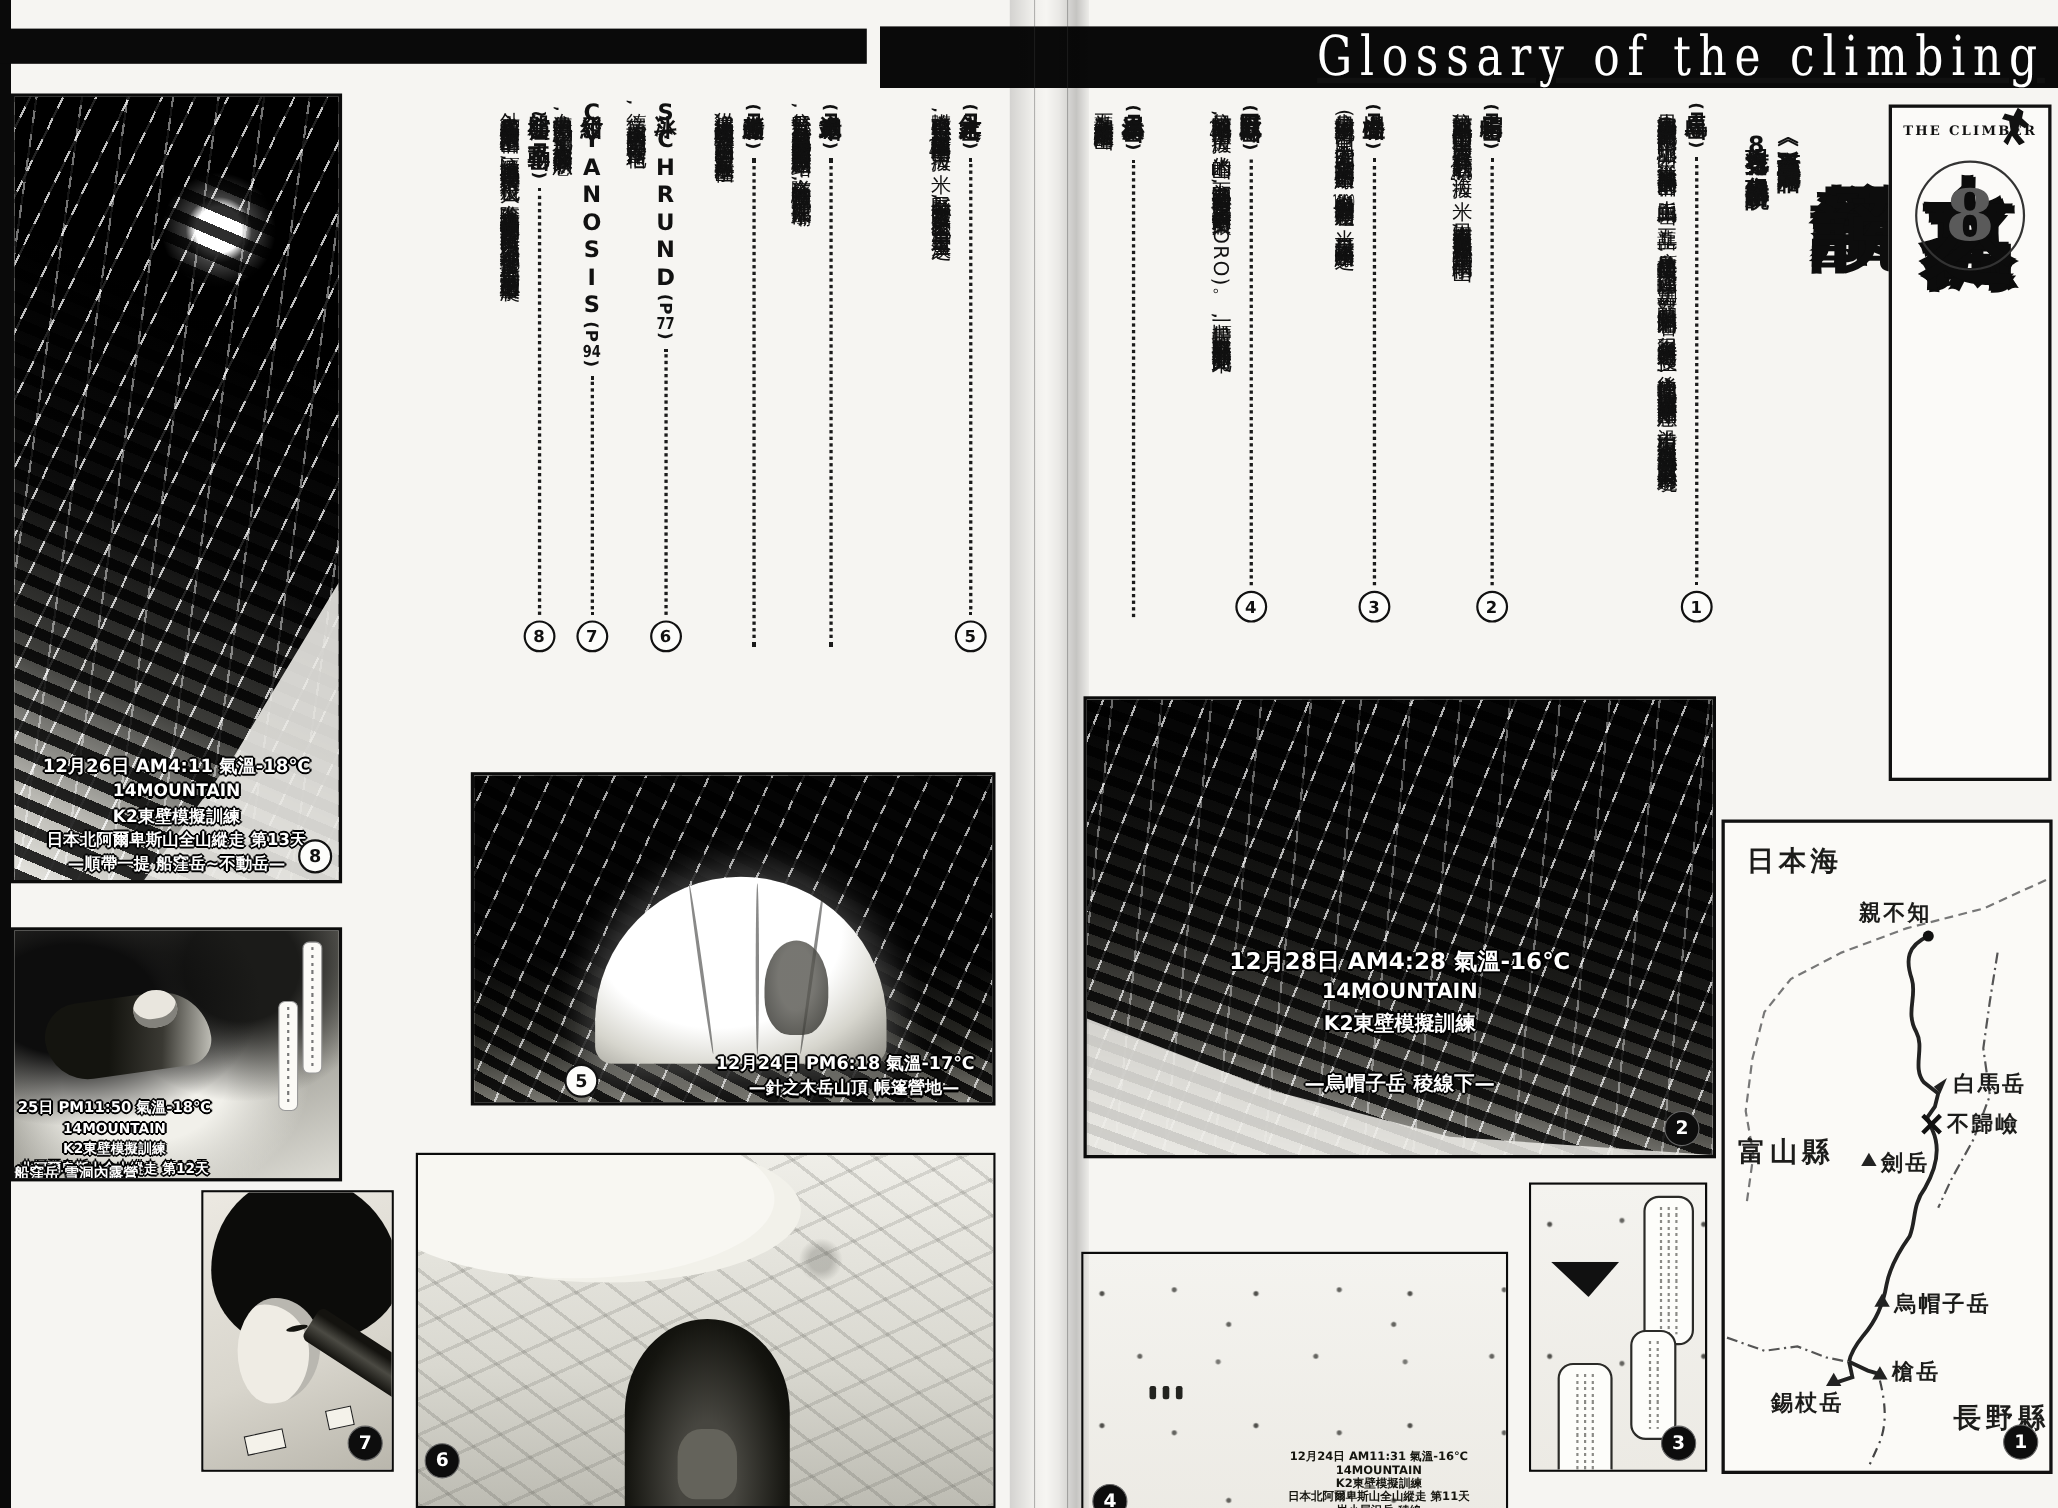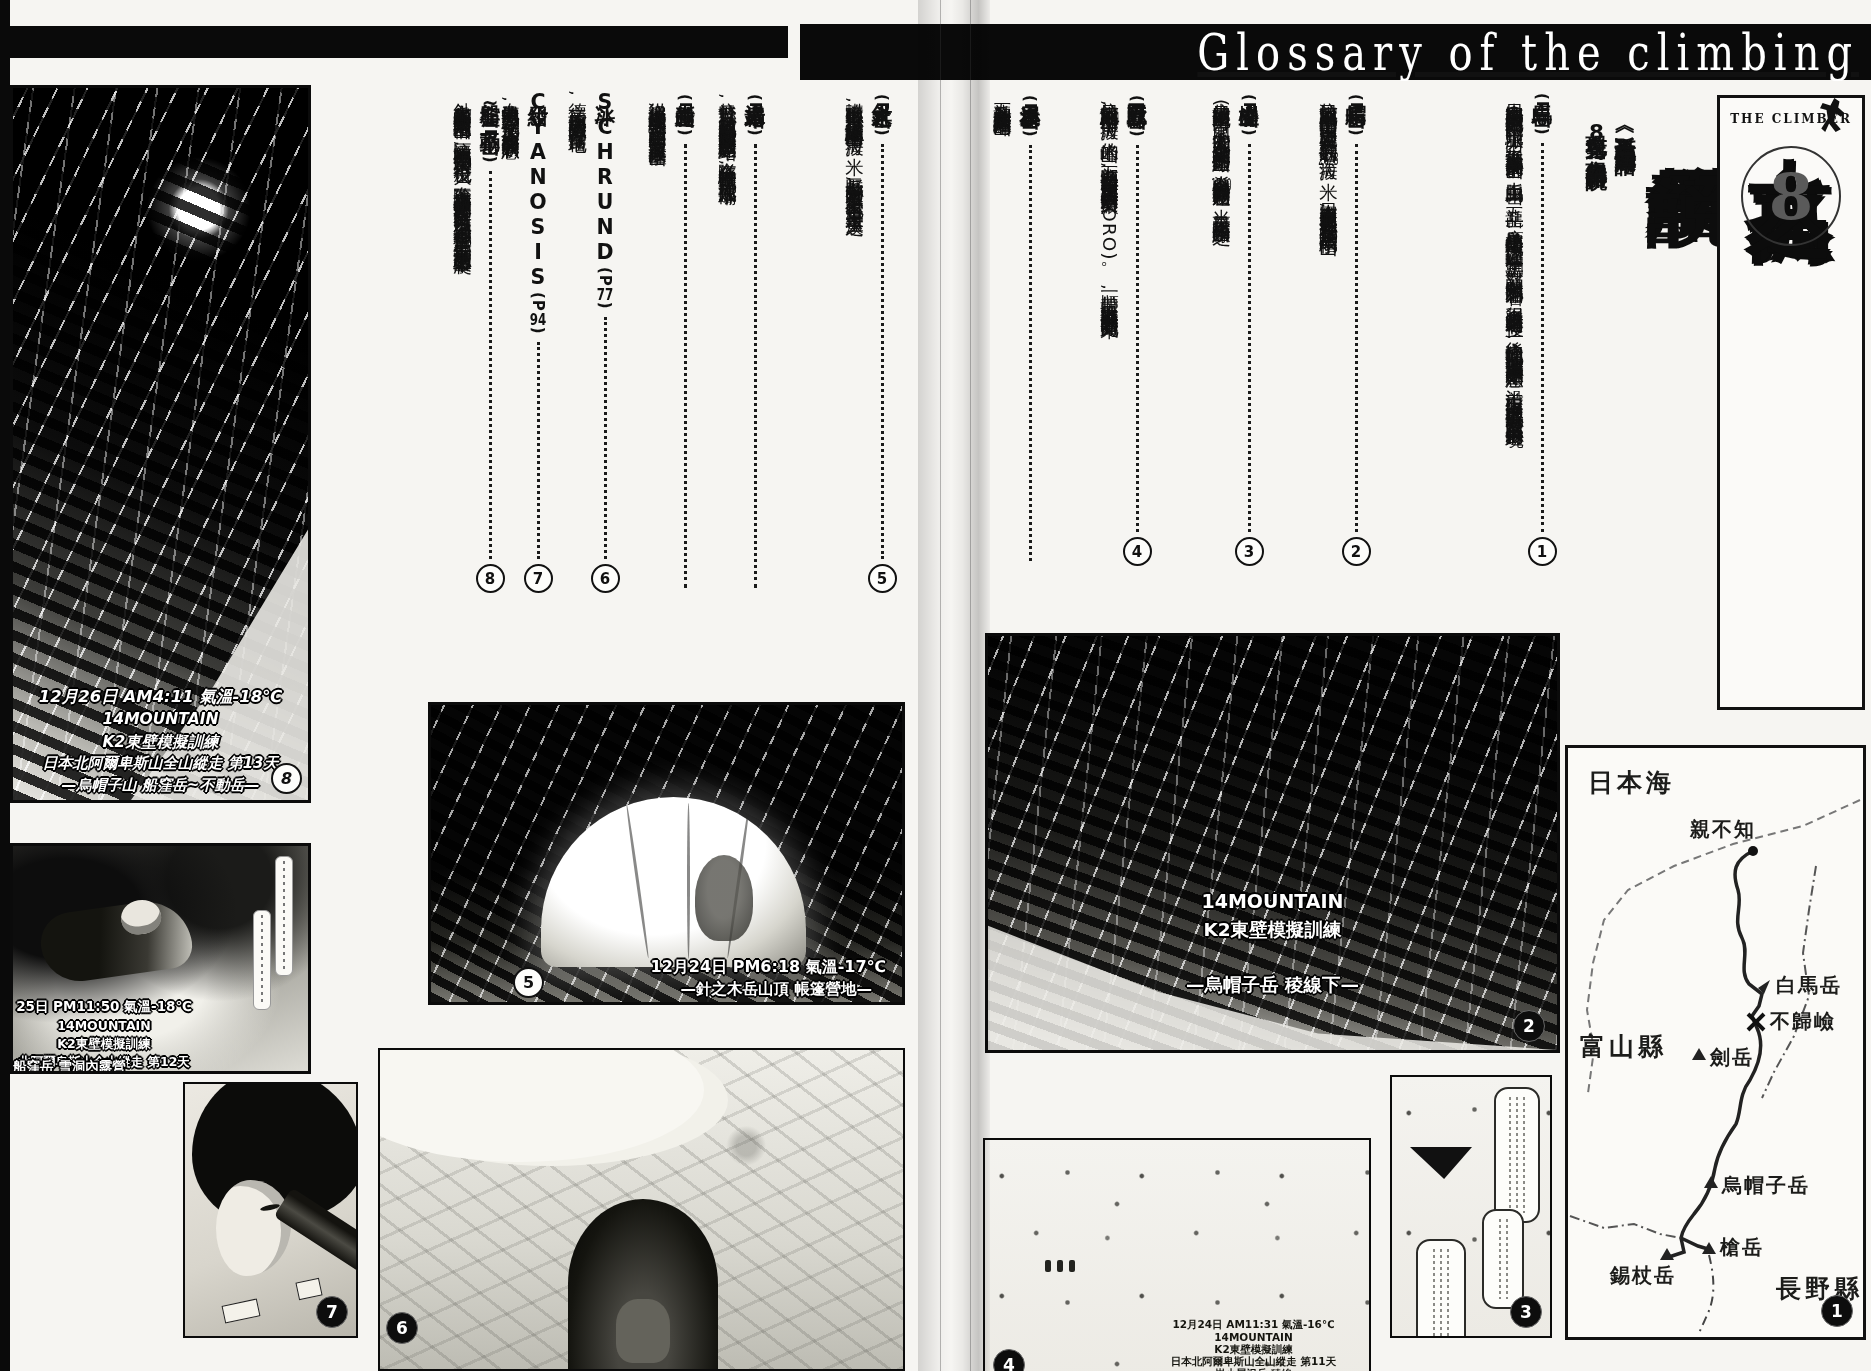--- a/index.html
+++ b/index.html
@@ -270,27 +270,27 @@
   <div class="entry hL" style="right:1366px">
     <div class="head">
       <span class="h-title">船窪岳~不動岳</span>
       <span class="h-page cjk-v">(P<span class="tcy">111</span>)</span>
       <div class="leader"></div>
       <div class="h-badge">8</div>
     </div>
     <div class="body-v cjk-v">針之木岳與烏帽子岳之間的縱走路線上的山群。這區域上的路徑高低差距很大,斜度也很大。在險要之處設有梯子和鎖鏈協助攀爬,夏天時可以使用,但到了冬季全都埋於雪下,要長期進行消磨意志的上落坡攀爬。</div>
   </div>
 
-  <div class="panel" style="left:10px;top:85px;width:301px;height:718px;font-style:italic;">
+  <div class="panel" style="left:10px;top:85px;width:301px;height:718px;">
     <div class="art-storm"></div>
     <div class="cap" style="left:0;right:0;top:598px;text-align:center;font-size:16.5px;">12月26日 AM4:11 氣溫-18℃</div>
     <div class="cap" style="left:0;right:0;top:622px;text-align:center;font-size:15.5px;">14MOUNTAIN</div>
     <div class="cap" style="left:0;right:0;top:644px;text-align:center;font-size:15.5px;">K2東壁模擬訓練</div>
     <div class="cap" style="left:0;right:0;top:666px;text-align:center;font-size:15px;">日本北阿爾卑斯山全山縱走 第13天</div>
-    <div class="cap" style="left:0;right:0;top:688px;text-align:center;font-size:15px;">—烏帽子山 船窪岳~不動岳—</div>
+    <div class="cap" style="left:0;right:0;top:688px;text-align:center;font-size:15px;">—順帶一提 船窪岳~不動岳—</div>
     <div class="badge-w" style="left:258px;top:675px;">8</div>
   </div>
 
   <div class="panel" style="left:10px;top:843px;width:301px;height:231px;">
     <div class="art-biv"></div>
     <div class="biv-fig"></div>
     <div class="biv-face"></div>
     <div class="scribble" style="left:262px;top:10px;height:110px;">
         <i></i>
       </div>
@@ -332,20 +332,21 @@
     <div class="art-cave"></div>
     <div class="cave-snow"></div>
     <div class="cave-arch">
       <div class="cave-fig"></div>
     </div>
     <div class="badge-b" style="left:6px;top:262px;">6</div>
   </div>
 
   <div class="panel" style="left:985px;top:633px;width:575px;height:420px;">
     <div class="art-ridge"></div>
+    <div class="cap" style="left:0;right:0;top:224px;text-align:center;font-size:21px;">12月28日 AM4:28 氣溫-16℃</div>
     <div class="cap" style="left:0;right:0;top:254px;text-align:center;font-size:19px;">14MOUNTAIN</div>
     <div class="cap" style="left:0;right:0;top:281px;text-align:center;font-size:18.5px;">K2東壁模擬訓練</div>
     <div class="cap" style="left:0;right:0;top:336px;text-align:center;font-size:18.5px;">—烏帽子岳 稜線下—</div>
     <div class="badge-b" style="right:12px;bottom:8px;">2</div>
   </div>
 
   <div class="panel" style="left:983px;top:1138px;width:388px;height:253px;border-width:2px;">
     <div class="art-field"></div>
     <div class="figs" style="left:60px;top:120px;">
         <i></i>

